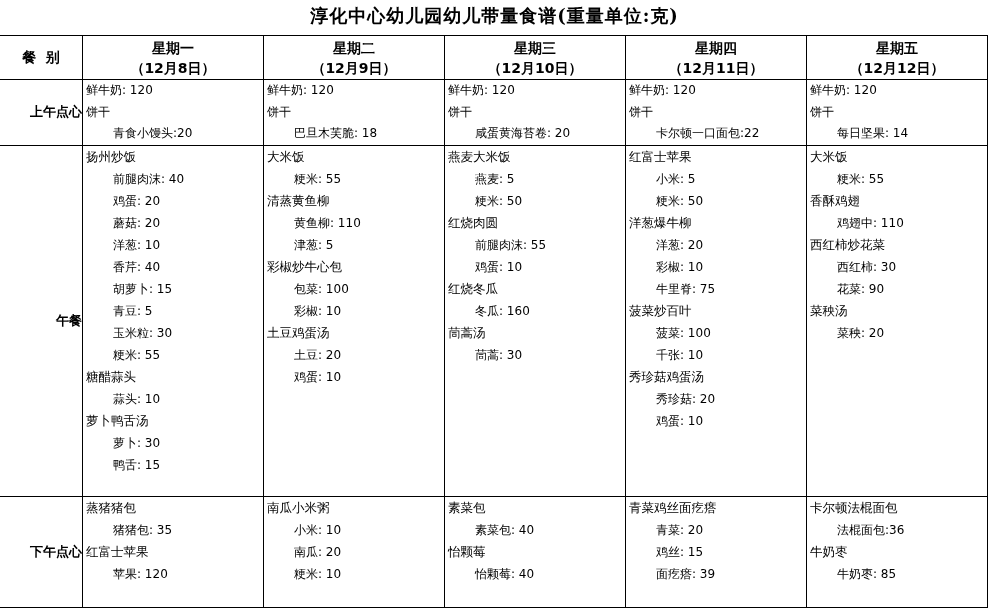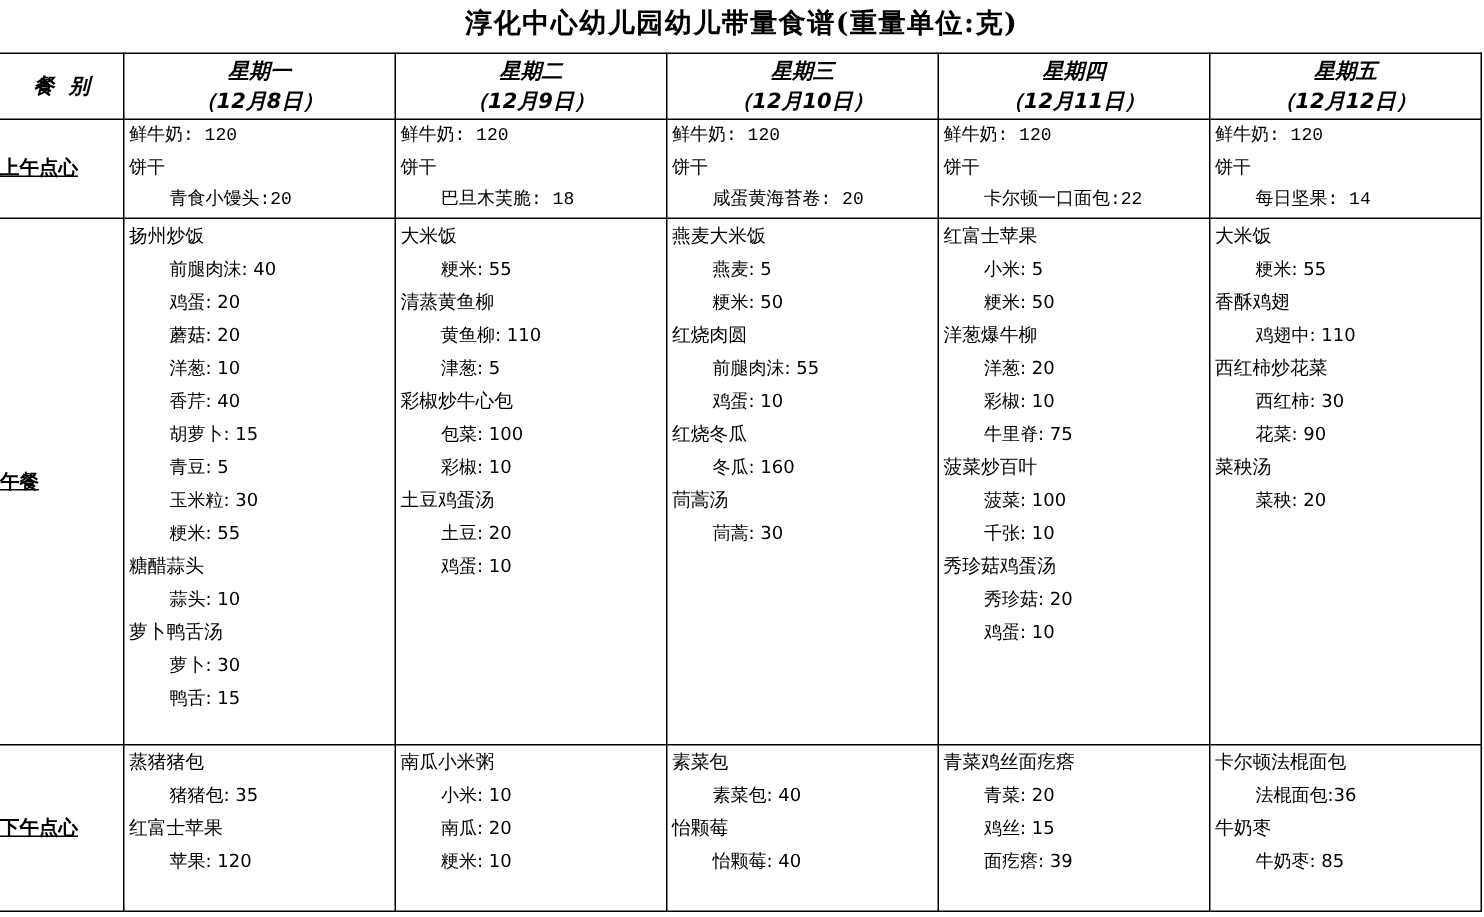--- a/index.html
+++ b/index.html
@@ -5,32 +5,32 @@
   html, body { margin:0; padding:0; background:#ffffff; }
   body { width:989px; height:611px; overflow:hidden; position:relative;
          font-family: "DejaVu Sans", "Liberation Sans", sans-serif; color:#000; }
   .title { position:absolute; left:0; top:4px; width:989px; text-align:center;
            font-family: "DejaVu Serif", "Liberation Serif", serif; font-weight:bold;
            font-size:18px; letter-spacing:1px; line-height:24px; }
   table.menu { position:absolute; left:-1px; top:35px; border-collapse:collapse;
                table-layout:fixed; width:988px; }
   table.menu td, table.menu th { border:1.5px solid #000; padding:0; vertical-align:top; }
   th { font-weight:bold; font-size:14px; text-align:center; vertical-align:middle !important; }
-  .head-row { height:44px;font-style:italic; }
+  .head-row { height:44px; }
   .day-name { display:block; line-height:20px; }
   .day-date { display:block; line-height:20px; }
-  .meal-label { font-weight:bold; font-size:13px; text-align:left; vertical-align:middle !important;text-decoration:underline; }
+  .meal-label { font-weight:bold; font-size:13px; text-align:right; vertical-align:middle !important; }
   .cell { font-size:12px; }
   .line { height:22px; line-height:22px; white-space:nowrap; padding-left:3px; }
   .dish { font-weight:normal; font-size:12.5px; }
   .ing { padding-left:30px; }
   .row-am { height:65px; }
   .row-lunch { height:351px; }
   .row-pm { height:111px; }
-  .row-am .cell .line { height:21.6px; line-height:21.6px;font-family:Liberation Mono, monospace; }
+  .row-am .cell .line { height:21.6px; line-height:21.6px; }
 </style>
 </head>
 <body>
 
 <div class="title">淳化中心幼儿园幼儿带量食谱(重量单位:克)</div>
 
 <table class="menu">
   <colgroup>
     <col style="width:83px">
       <col style="width:181px">

